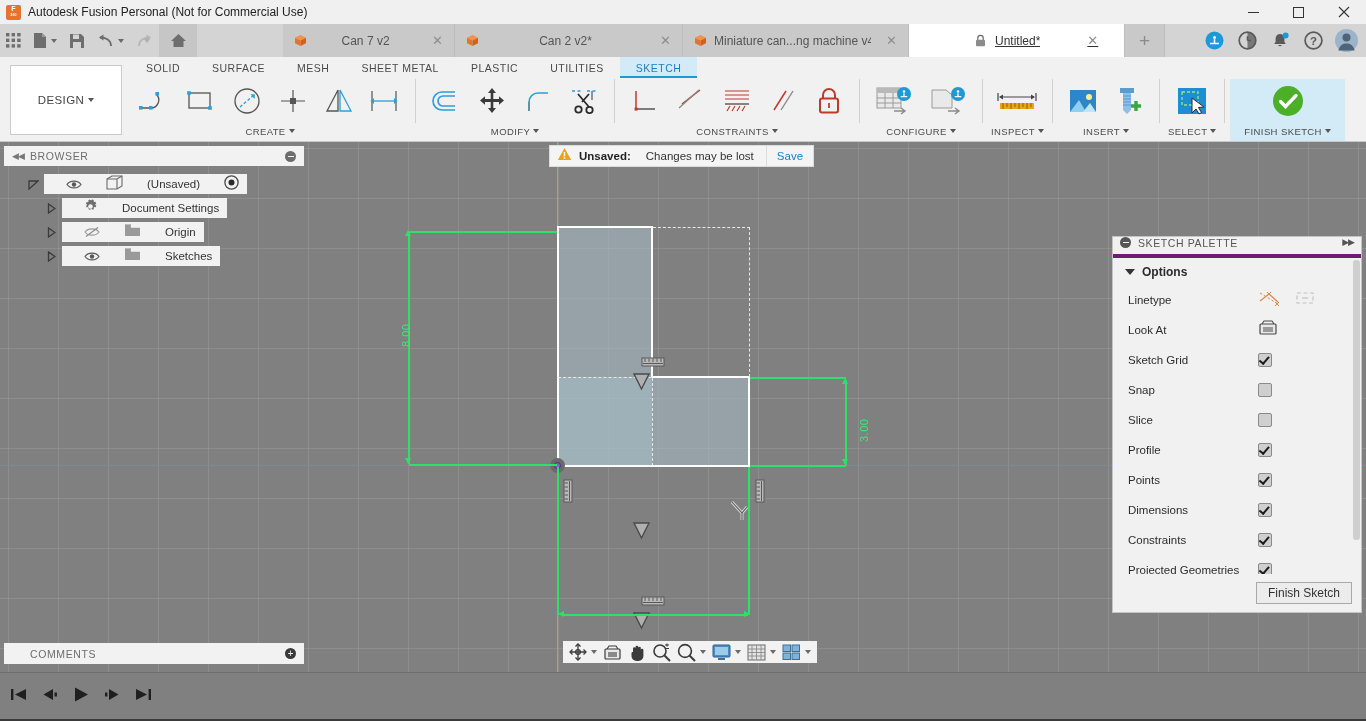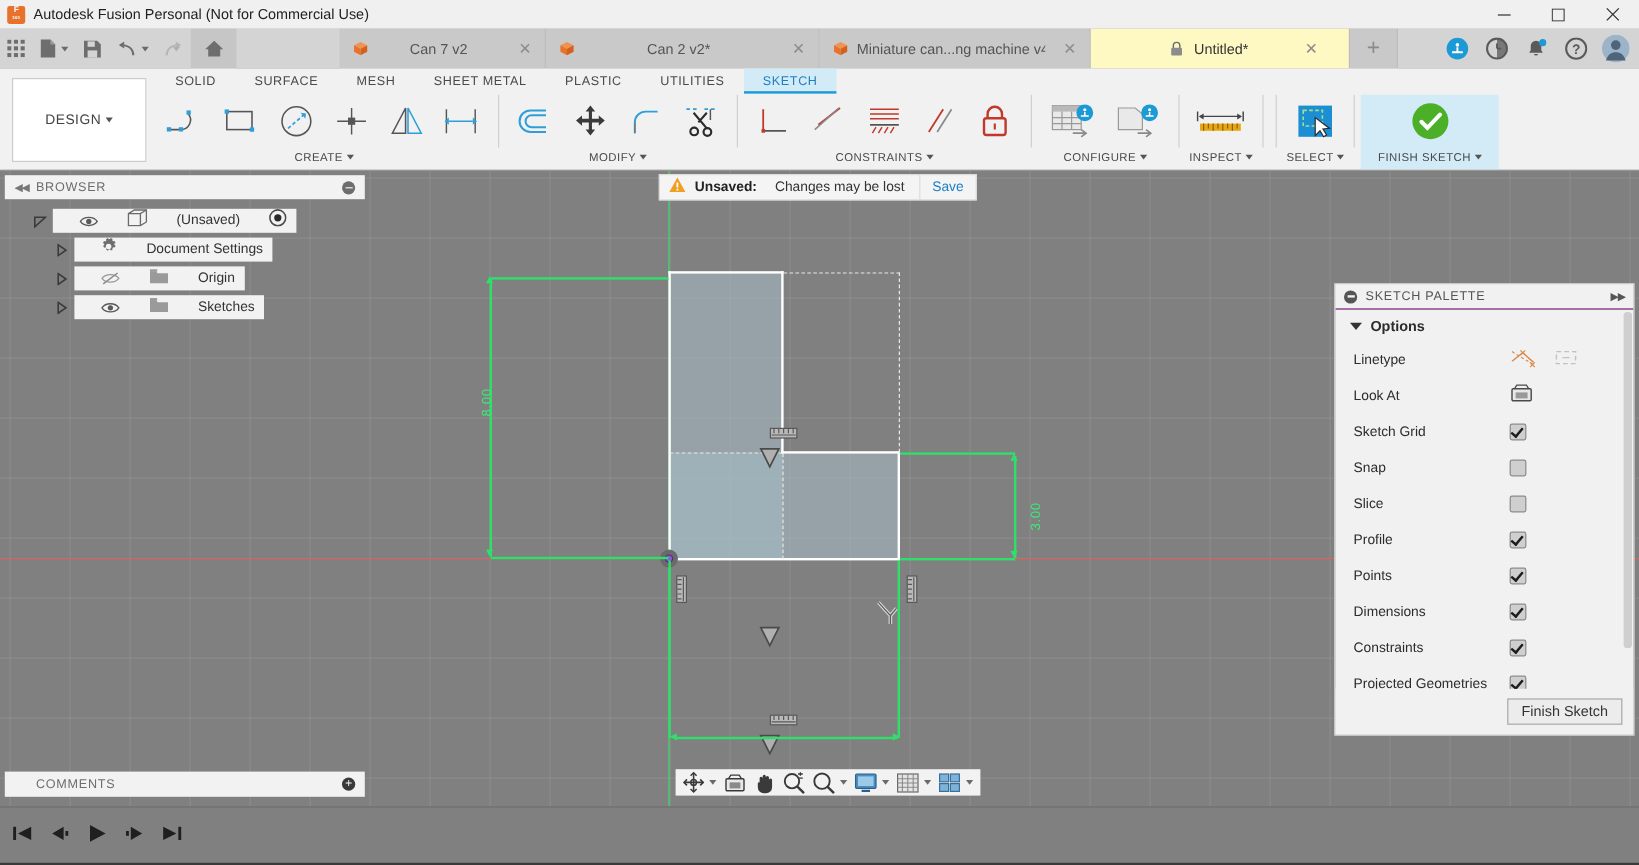--- a/index.html
+++ b/index.html
@@ -47,21 +47,21 @@
   }
   .caret-dn.dim { border-top-color: #b0b0b0; }
 
   .tabs { position: absolute; left: 283px; top: 0; height: 33px; display: flex; }
   .tab {
     height: 33px; display: flex; align-items: center; gap: 7px;
     padding: 0 11px; font-size: 12px; color: #555; position: relative;
     background: #c9c9c9; border-right: 1px solid #bdbdbd; min-width: 0;
   }
   .tab.inactive { background: #c9c9c9; }
-  .tab.active { background: #fef9c3; color: #333; }
+  .tab.active { background: #ffffff; color: #333; text-decoration: underline; }
   .tab .cube {
     width: 13px; height: 13px; flex: 0 0 13px; position: relative;
   }
   .tab .tlabel { white-space: nowrap; overflow: hidden; }
   .tab .tclose {
     font-size: 13px; color: #8d8d8d; margin-left: 8px; line-height: 1;
     font-family: "Liberation Sans", sans-serif;
   }
   .tab.new { width: 40px; background: #c9c9c9; justify-content: center; padding: 0; }
   .tab.new .plus { font-size: 19px; color: #8a8a8a; line-height: 1; }
@@ -213,21 +213,21 @@
   
   .viewcube { position: absolute; left: 1288px; top: 148px; width: 74px; height: 70px; }
 
   
   .palette {
     position: absolute; left: 1112px; top: 236px; width: 250px; height: 377px;
     background: #f1f1f1; border: 1px solid #c4c4c4;
     display: flex; flex-direction: column;
   }
   .pal-head {
-    height: 21px; display: flex; align-items: center; border-bottom: 1px solid #701a75;
+    height: 21px; display: flex; align-items: flex-start; border-bottom: 4px solid #701a75;
     background: #f1f1f1; position: relative; flex: 0 0 21px;
   }
   .pal-head .mc {
     width: 11px; height: 11px; border-radius: 50%; background: #555;
     margin-left: 7px; display: flex; align-items: center; justify-content: center;
   }
   .pal-head .mc i { width: 6px; height: 1.5px; background: #f1f1f1; }
   .pal-head .pt { font-size: 10.5px; color: #555; letter-spacing: .6px; margin-left: 7px; }
   .pal-head .exp { position: absolute; right: 7px; font-size: 9px; color: #555; letter-spacing: -1px; }
 
@@ -661,20 +661,45 @@
           </div>
         </div>
         <div class="plabel">
           <span>INSPECT</span>
           <span class="caret-dn"></span>
         </div>
       </div>
 
       <div class="pdiv"></div>
 
+      <div class="panel">
+        <div class="prow">
+          <div class="tool">
+            <svg width="34" height="30" viewBox="0 0 34 30">
+              <rect x="4" y="4" width="26" height="22" fill="#2e86c8"></rect>
+              <circle cx="23" cy="11" r="3" fill="#ffe9a0"></circle>
+              <path d="M4 26 L13 14 L20 26 z" fill="#8fd0f0"></path>
+              <path d="M17 26 L24 17 L30 26 z" fill="#bfe6f7"></path>
+            </svg>
+          </div>
+          <div class="tool">
+            <svg width="34" height="32" viewBox="0 0 34 32">
+              <rect x="8" y="3" width="14" height="5" fill="#5b9ccf"></rect>
+              <rect x="11" y="8" width="8" height="17" fill="#8cc0e4"></rect>
+              <path d="M11 11 h8 M11 14 h8 M11 17 h8 M11 20 h8" stroke="#5b9ccf" stroke-width="1"></path>
+              <path d="M11 25 L15 29 L19 25 z" fill="#8cc0e4"></path>
+              <path d="M24 16 v10 M19 21 h10" stroke="#3aa642" stroke-width="3.4"></path>
+            </svg>
+          </div>
+        </div>
+        <div class="plabel">
+          <span>INSERT</span>
+          <span class="caret-dn"></span>
+        </div>
+      </div>
 
       <div class="pdiv"></div>
 
       <div class="panel">
         <div class="prow">
           <div class="tool">
             <svg width="34" height="32" viewBox="0 0 34 32">
               <rect x="3" y="3" width="28" height="26" fill="#1c8fd4"></rect>
               <rect x="7" y="7" width="16" height="13" fill="none" stroke="#9be28a" stroke-width="1.3" stroke-dasharray="3 2"></rect>
               <path d="M17 13 L17 28 L21 24 L24 29 L26.5 27.5 L23.5 22.5 L29 22 z" fill="#fff" stroke="#2b2b2b" stroke-width="1"></path>

